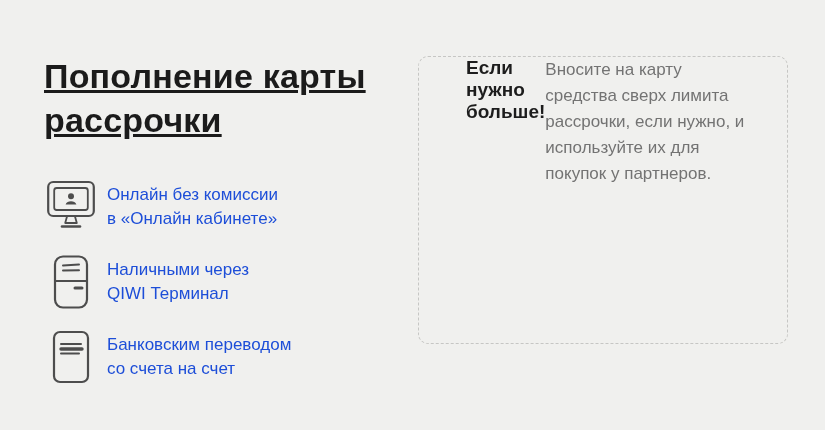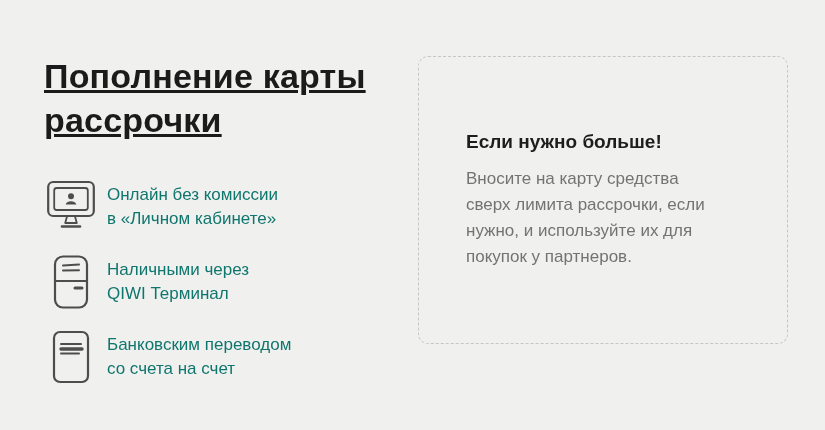--- a/index.html
+++ b/index.html
@@ -37,35 +37,35 @@
     display: flex;
     align-items: center;
     justify-content: center;
     flex: 0 0 50px;
   }
   .method svg { stroke: #4d4d4d; fill: none; stroke-width: 2.2; stroke-linecap: round; stroke-linejoin: round; }
   .method svg .fill { fill: #4d4d4d; stroke: none; }
   .method .text {
     font-size: 17px;
     line-height: 24px;
-    color: #0f766e;
+    color: #1d4ed8;
   }
   .method .text span { display: block; }
 
   
   .info-card {
     position: absolute;
     left: 418px;
     top: 56px;
     width: 370px;
     height: 288px;
     border: 1.5px dashed #c6c6c4;
     border-radius: 10px;
     display: flex;
-    flex-direction: column;
+    flex-direction: row;
     justify-content: center;
     padding: 0 40px 0 47px;
   }
   .info-card h2 {
     font-size: 19px;
     font-weight: bold;
     color: #1d1d1d;
     margin-bottom: 13px;
   }
   .info-card p {
@@ -91,21 +91,21 @@
             <rect x="2.2" y="3" width="45.6" height="34" rx="5"></rect>
             <rect x="8.2" y="9" width="33.6" height="22" rx="2.5" stroke-width="1.8"></rect>
             <circle class="fill" cx="25" cy="17.3" r="3"></circle>
             <path class="fill" d="M19.6 25.6 C21 21.2 29 21.2 30.4 25.6 Z"></path>
             <path d="M21 37.5 L19.2 44 H30.8 L29 37.5" stroke-width="1.8"></path>
             <path d="M16 47.5 H34" stroke-width="2.6"></path>
           </svg>
         </span>
         <span class="text">
           <span>Онлайн без комиссии</span>
-          <span>в «Личном кабинете»</span>
+          <span>в «Онлайн кабинете»</span>
         </span>
       </div>
 
       <div class="method">
         <span class="icon-box">
           <svg width="38" height="56" viewBox="0 0 38 56">
             <rect x="3" y="2.5" width="32" height="51" rx="8"></rect>
             <path d="M3.4 27 H34.6" stroke-width="1.8"></path>
             <path d="M11 11.4 L27 10.6" stroke-width="2"></path>
             <path d="M11 16.6 L27 16.2" stroke-width="2"></path>

